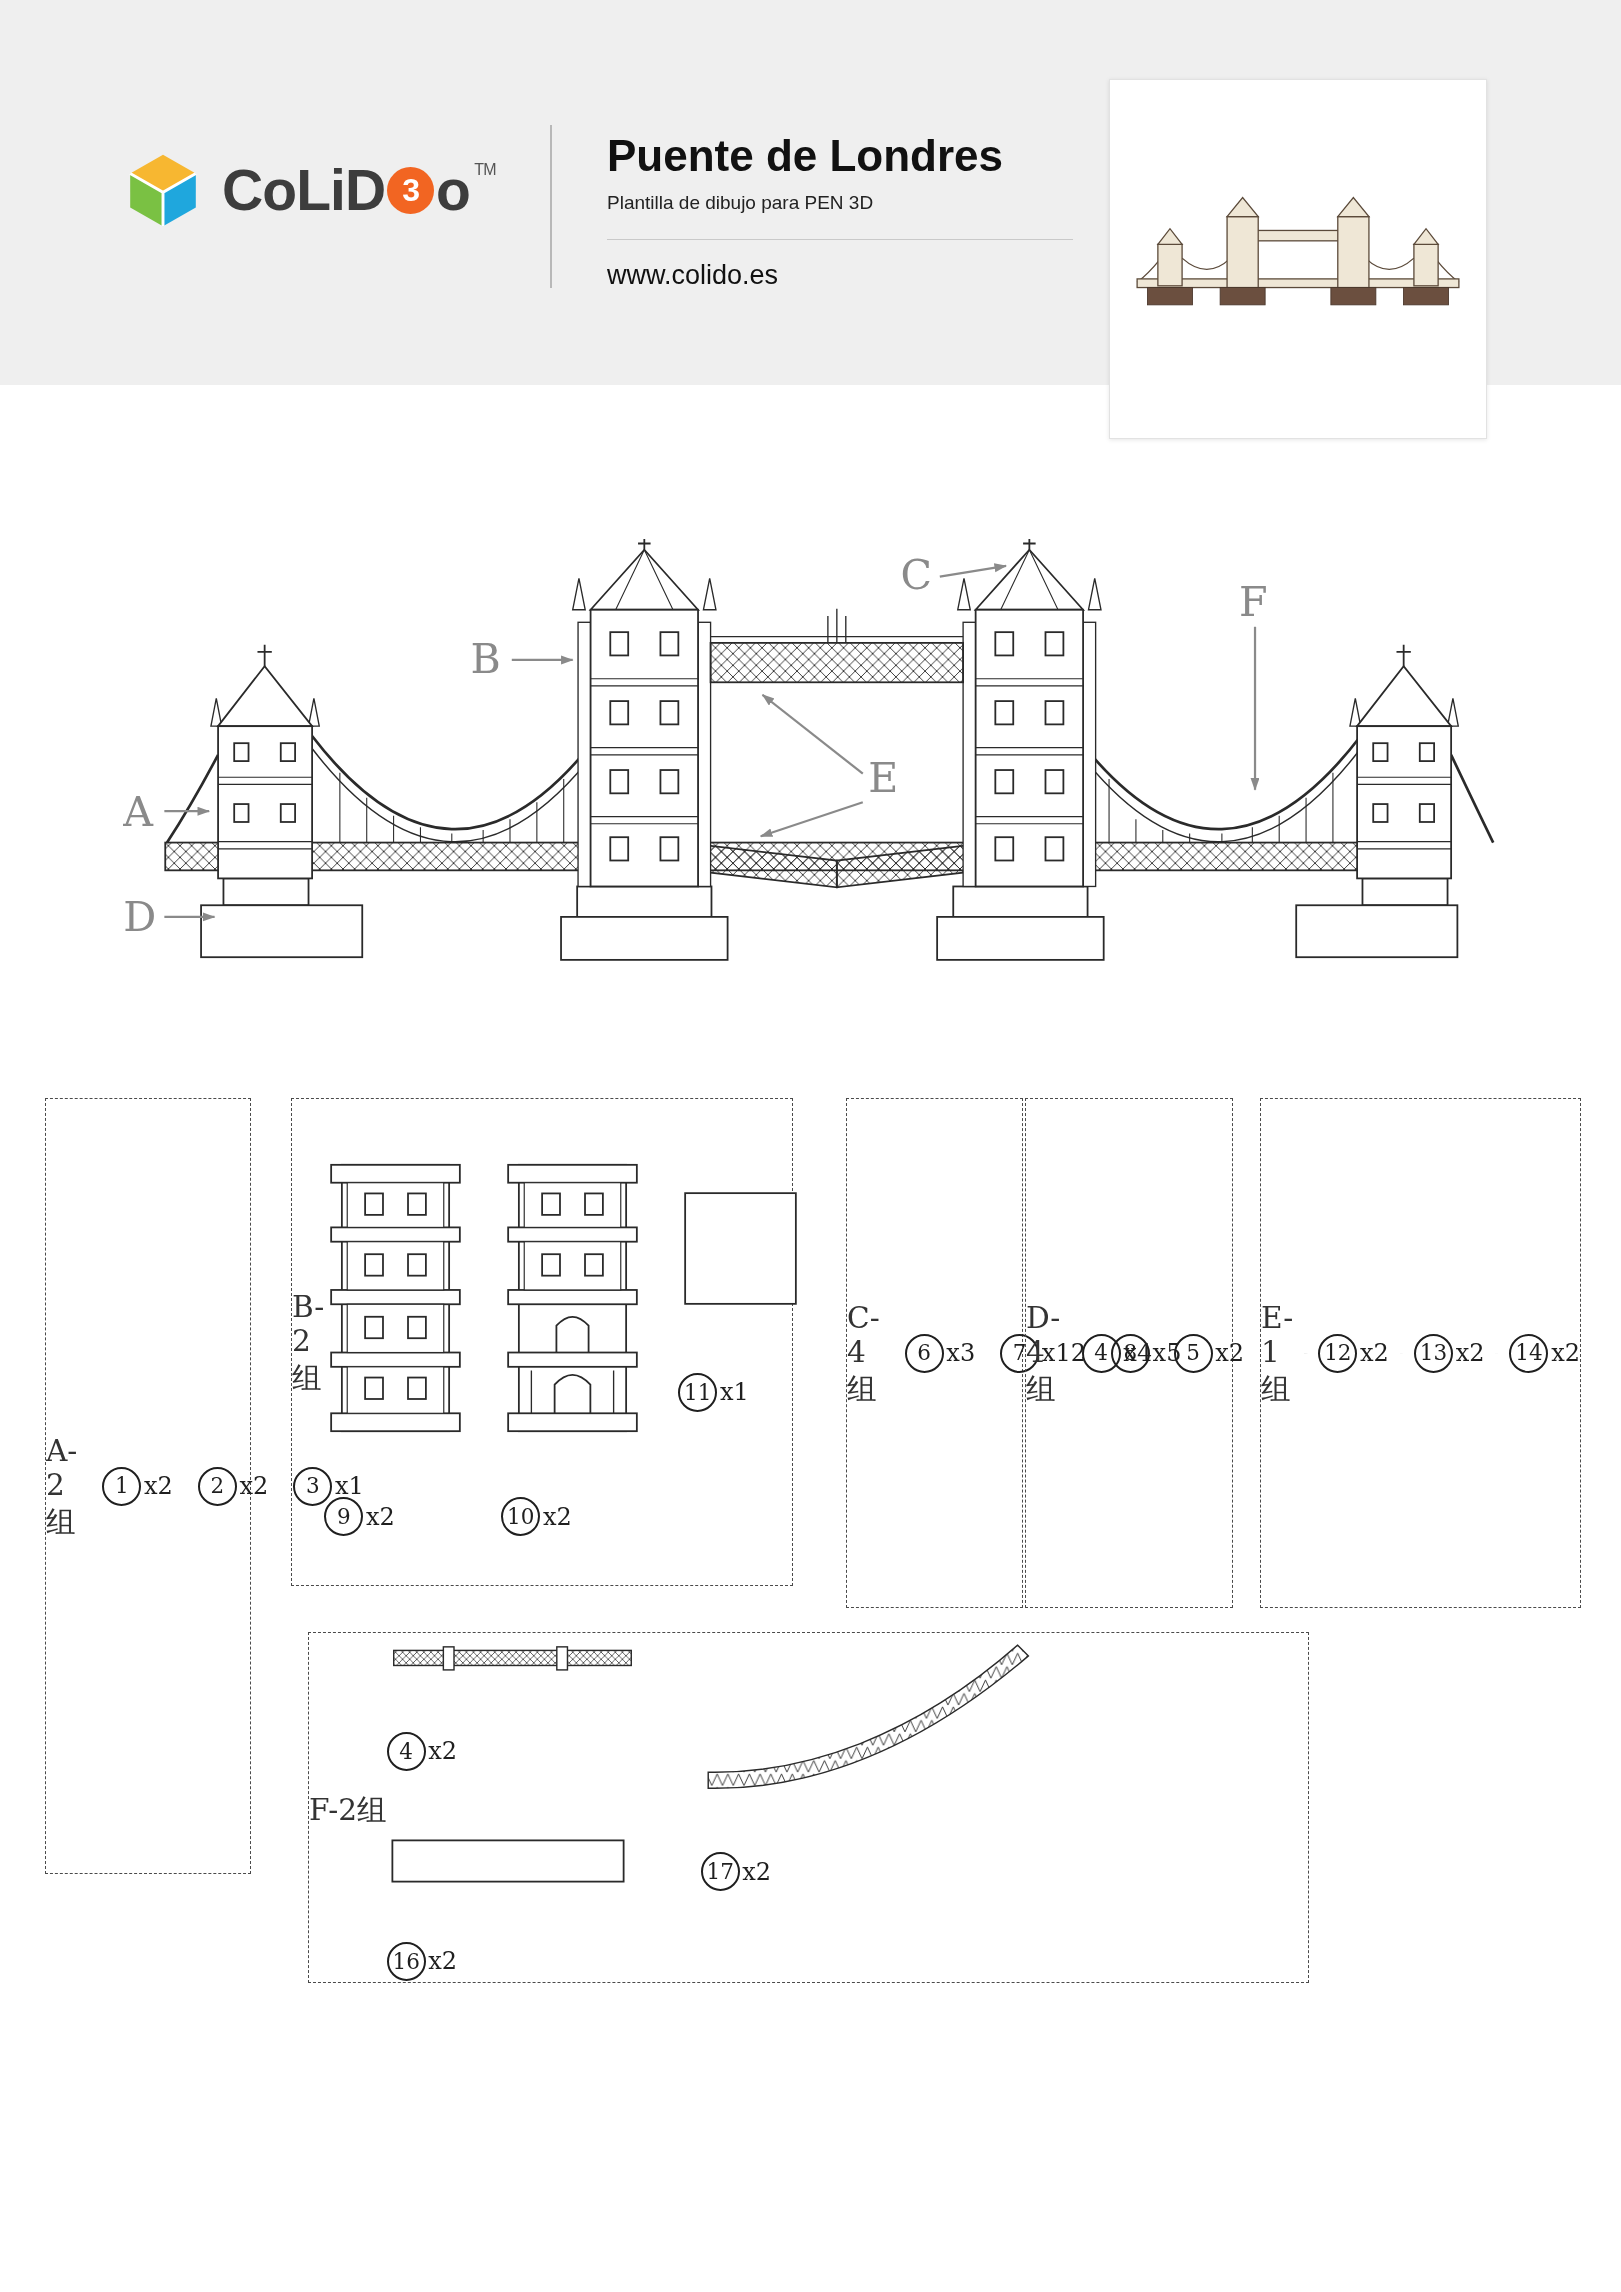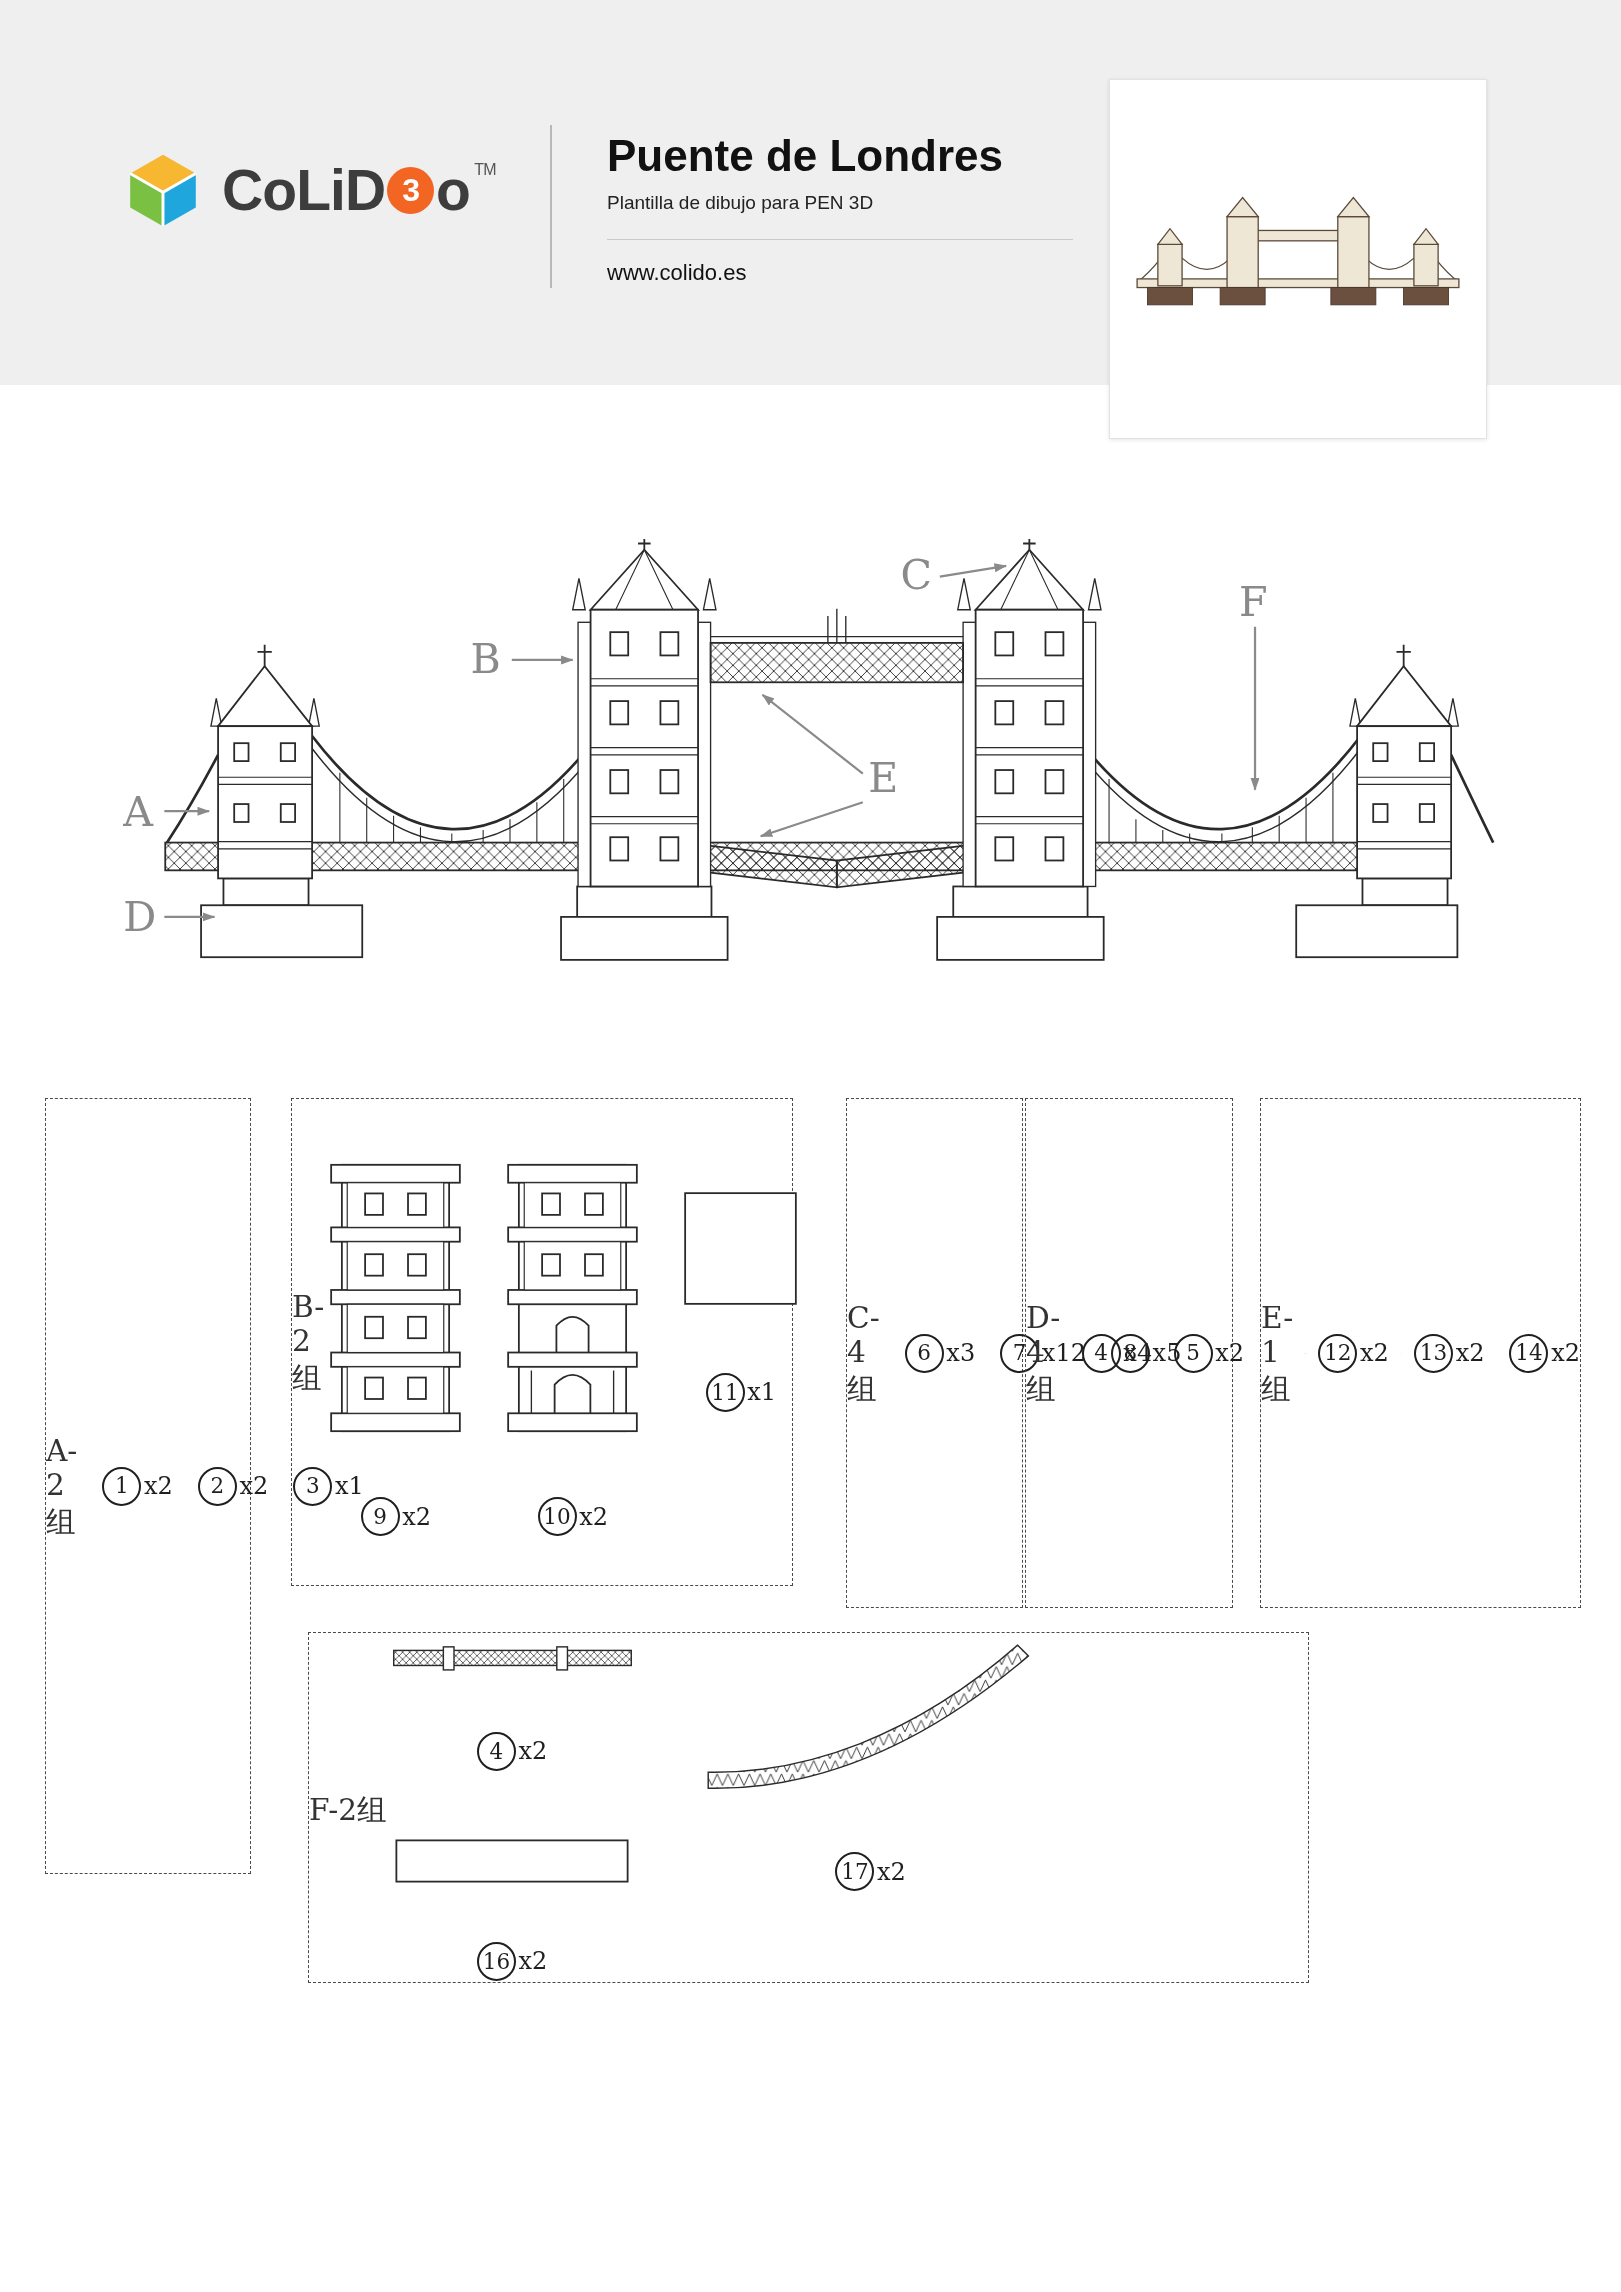--- a/index.html
+++ b/index.html
@@ -11,36 +11,36 @@
   .brand{display:flex;align-items:center;font-size:57px;font-weight:bold;color:#3d3d3d;
          letter-spacing:-0.9px;margin-left:18px;}
   .brand .d3{width:47px;height:47px;background:#f26522;border-radius:50%;color:#fff;
              font-size:32px;font-weight:bold;display:flex;align-items:center;justify-content:center;margin:0 1.8px;}
   .tm{font-size:16px;color:#555;margin-left:4.5px;transform:translateY(-19.7px);font-weight:normal;}
   .vdiv{position:absolute;left:550px;top:125px;width:1.8px;height:163px;background:#b8b8b8;}
   .titleblock{position:absolute;left:607px;top:131px;width:502px;}
   .title{font-size:44px;font-weight:bold;color:#111;}
   .subtitle{font-size:19px;color:#222;margin-top:10.7px;}
   .hline{width:466px;height:1.8px;background:#c9c9c9;margin:25px 0 19.7px 0;}
-  .website{font-size:22px;color:#111;}
+  .website{font-size:27px;color:#111;}
   .thumb{position:absolute;left:1109px;top:79px;width:376px;height:358px;background:#ffffff;
          border:0.9px solid #e2e2e2;box-shadow:0 0.9px 4.5px rgba(0,0,0,.10);
          display:flex;align-items:center;justify-content:center;}
   
   .bridge{position:absolute;left:116px;top:537px;}
   
   .box{position:absolute;border:1.8px dashed #4a4a4a;box-sizing:border-box;
        display:flex;flex-direction:row;align-items:center;}
   .gtitle{font-family:"DejaVu Serif",serif;font-size:29.6px;color:#333;margin:12.5px 0 7.2px 0;}
   .plabel{display:flex;align-items:center;font-family:"DejaVu Serif",serif;color:#1f1f1f;}
   .cnum{width:39px;height:39px;border:2.7px solid #1f1f1f;border-radius:50%;box-sizing:border-box;
         display:flex;align-items:center;justify-content:center;font-size:21.5px;line-height:1;}
   .pcount{font-size:24px;margin-left:2.7px;}
   .row{display:flex;align-items:flex-start;}
-  .col{display:flex;flex-direction:column;align-items:center;gap:48px;}
+  .col{display:flex;flex-direction:column;align-items:flex-start;gap:48px;}
   #box-a{left:45px;top:1098px;width:206px;height:776px;gap:12.5px;}
   #box-b{left:291px;top:1098px;width:502px;height:488px;}
   #box-c{left:846px;top:1098px;width:177px;height:510px;gap:12.5px;}
   #box-d{left:1025px;top:1098px;width:208px;height:510px;gap:10.7px;}
   #box-e{left:1260px;top:1098px;width:321px;height:510px;gap:10.7px;}
   #box-f{left:308px;top:1632px;width:1001px;height:351px;}
   svg{display:block;}
 </style>
 </head>
 <body>

